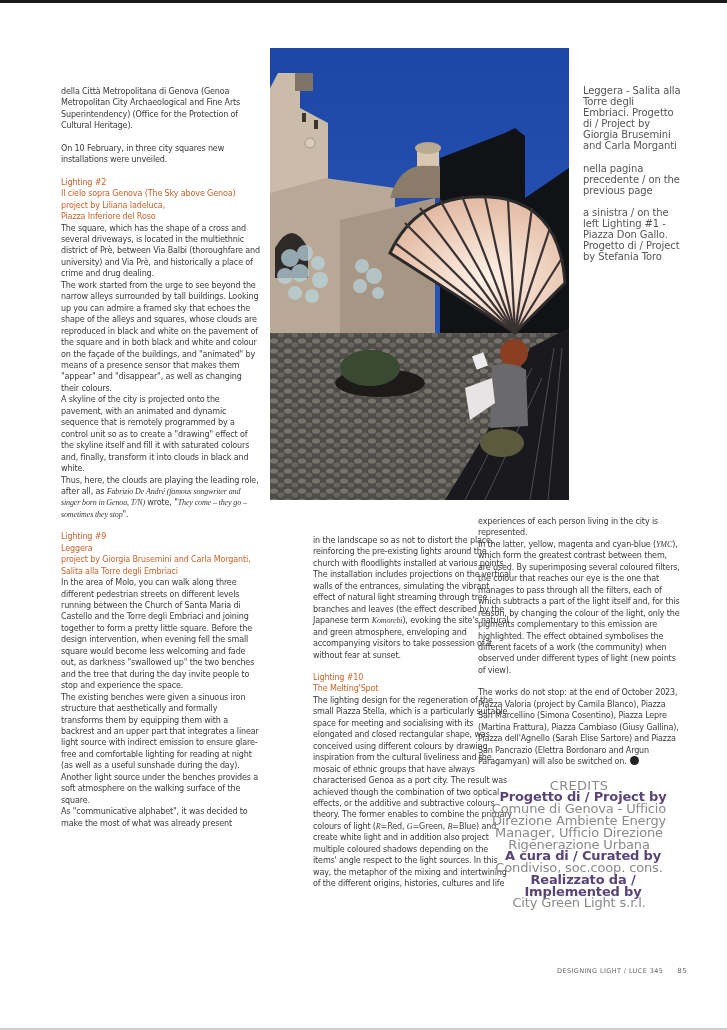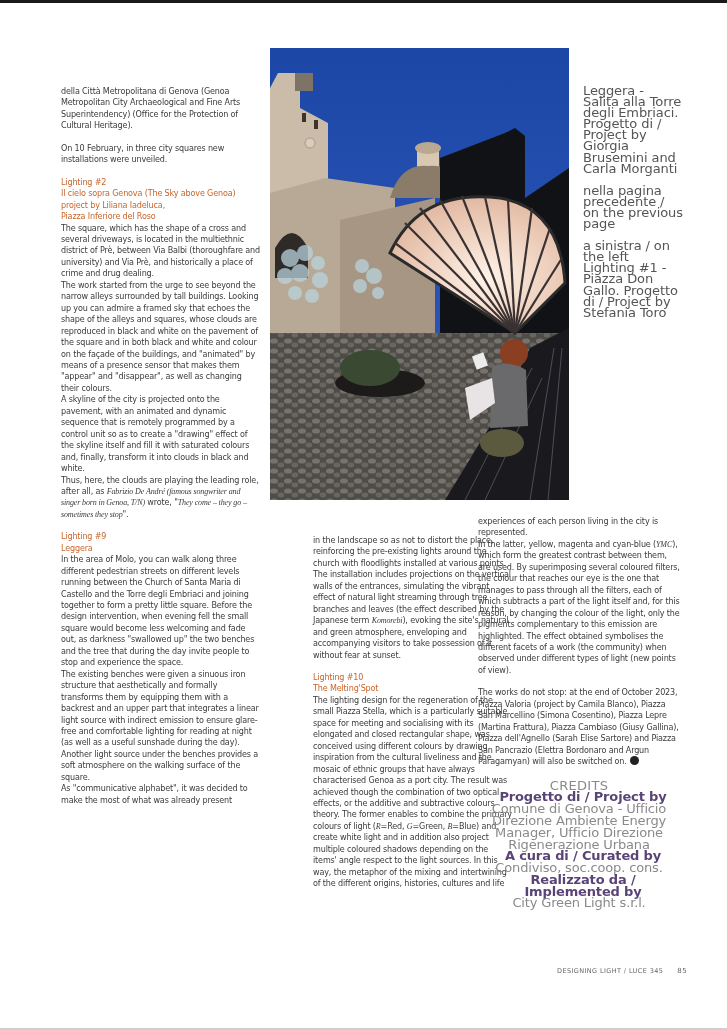--- a/index.html
+++ b/index.html
@@ -15,21 +15,21 @@
   .col { position: absolute; font-size: 8.05px; line-height: 11.45px; letter-spacing: -0.15px; }
   .col p { margin: 0; }
   .col .gap { height: 11px; }
   .col1 { left: 61px; top: 86px; width: 200px; }
   .col2 { left: 270px; top: 535px; width: 200px; margin-left: 43px; }
   .col3 { left: 478px; top: 516px; width: 202px; }
 
   .h { color: #c8642a; font-weight: normal; }
   em { font-style: italic; font-family: Liberation Serif, serif; }
 
-  .caption { position: absolute; left: 583px; top: 85px; width: 100px; font-size: 13px; line-height: 11.1px; color: #555; letter-spacing: -0.1px; }
+  .caption { position: absolute; left: 583px; top: 85px; width: 100px; font-size: 10px; line-height: 11.1px; color: #555; letter-spacing: -0.1px; }
   .caption p { margin: 0 0 11px 0; }
 
   .credits { margin-top: 12px; font-size: 13px; line-height: 11.8px; text-align: center; }
   .credits .ct { color: #8a8a8a; letter-spacing: 0.3px; }
   .credits .cl { color: #5a4477; font-weight: bold; padding-left: 8px; }
   .credits .cv { color: #8a8a8a; }
 
   .end-icon { display: inline-block; width: 9px; height: 9px; border-radius: 50%; background: #222; vertical-align: -1px; margin-left: 3px; }
 
   .footer { position: absolute; right: 40px; top: 967px; font-size: 6.5px; color: #666; letter-spacing: 0.4px; }
@@ -56,20 +56,21 @@
     <p class="h">Piazza Inferiore del Roso</p>
     <p>The square, which has the shape of a cross and several driveways, is located in the multiethnic district of Prè, between Via Balbi (thoroughfare and university) and Via Prè, and historically a place of crime and drug dealing.</p>
     <p>The work started from the urge to see beyond the narrow alleys surrounded by tall buildings. Looking up you can admire a framed sky that echoes the shape of the alleys and squares, whose clouds are reproduced in black and white on the pavement of the square and in both black and white and colour on the façade of the buildings, and "animated" by means of a presence sensor that makes them "appear" and "disappear", as well as changing their colours.</p>
     <p>A skyline of the city is projected onto the pavement, with an animated and dynamic sequence that is remotely programmed by a control unit so as to create a "drawing" effect of the skyline itself and fill it with saturated colours and, finally, transform it into clouds in black and white.</p>
     <p><span>Thus, here, the clouds are playing the leading role, after all, as </span><em>Fabrizio De André (famous songwriter and singer born in Genoa, T/N)</em><span> wrote, "</span><em>They come – they go – sometimes they stop</em><span>".</span></p>
   </div>
   <div class="gap"></div>
   <div>
     <p class="h">Lighting #9</p>
     <p class="h">Leggera</p>
+    <p class="h">project by Giorgia Brusemini and Carla Morganti, Salita alla Torre degli Embriaci</p>
     <p>In the area of Molo, you can walk along three different pedestrian streets on different levels running  between the Church of Santa Maria di Castello and the Torre degli Embriaci and joining together to form a pretty little square. Before the design intervention, when evening fell the small square would become less welcoming and fade out, as darkness "swallowed up" the two benches and the tree that during the day invite people to stop and experience the space.</p>
     <p>The existing benches were given a sinuous iron structure that aesthetically and formally transforms them by equipping them with a backrest and an upper part that integrates a linear light source with indirect emission to ensure glare-free and comfortable lighting for reading at night (as well as a useful sunshade during the day). Another light source under the benches provides a soft atmosphere on the walking surface of the square.</p>
     <p>As "communicative alphabet", it was decided to make the most of what was already present</p>
   </div>
 </div>
 
 <div class="photo">
   <svg width="299" height="452" viewBox="0 0 299 452">
     <defs>
       <linearGradient id="sky" x1="0" y1="0" x2="0" y2="1">

